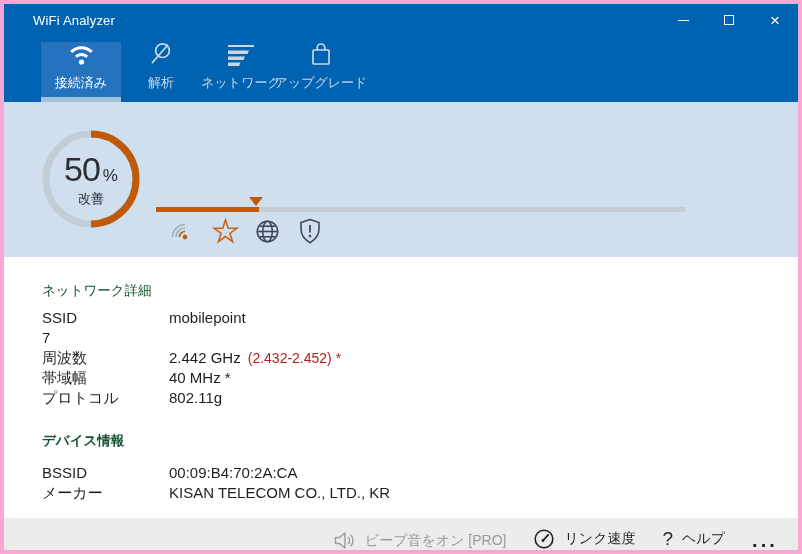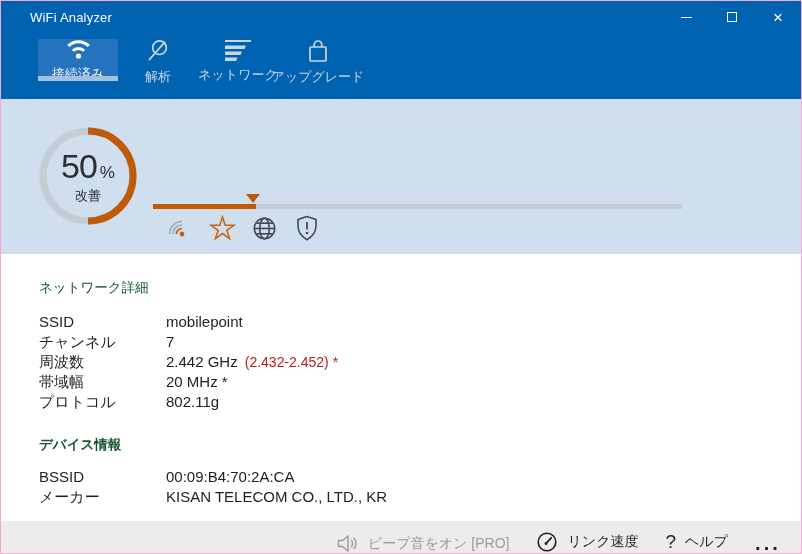--- a/index.html
+++ b/index.html
@@ -1,32 +1,32 @@
 <!DOCTYPE html>
 <html><head>
 <meta charset="utf-8">
 <style>
   * { margin:0; padding:0; box-sizing:border-box; }
   html,body { background:#888; }
   .window {
     position:relative; width:802px; height:554px; background:#ffffff;
     font-family:"Liberation Sans","DejaVu Sans",sans-serif;
-    border:1px solid #f9a8d4; overflow:hidden;
+    border:4px solid #f9a8d4; overflow:hidden;
   }
   
   .titlebar { height:32px; background:#0063B1; display:flex; align-items:center; }
   .title { color:#ffffff; font-size:13px; padding-left:29px; letter-spacing:.2px; }
   .win-controls { margin-left:auto; display:flex; height:32px; }
   .win-btn { width:46px; height:32px; display:flex; align-items:center; justify-content:center; color:#fff; cursor:default; }
   .glyph-min { width:11px; height:1px; background:#fff; display:block; }
   .glyph-max { width:10px; height:10px; border:1px solid #fff; display:block; }
   .glyph-close { font-size:17px; line-height:1; font-weight:300; }
   
   .navbar { height:66px; background:#0063B1; display:flex; padding-left:37px; }
-  .tab { width:80px; height:42px; margin-top:6px; position:relative;
+  .tab { width:80px; height:60px; margin-top:6px; position:relative;
          display:flex; flex-direction:column; align-items:center; justify-content:space-between;
          padding-bottom:10px; color:#C9D7E5; }
   .tab .tab-icon { margin-bottom:5px; height:24px; display:flex; align-items:flex-end; }
   .tab .tab-label { font-size:13px; white-space:nowrap; }
   .tab.selected { background:#2573BE; color:#ffffff; }
   .active-strip { position:absolute; bottom:0; left:0; right:0; height:5px; background:#A4C0DA; }
   
   .hero { position:relative; height:155px; background:#CFDFEE; }
   .ring-wrap { position:absolute; left:38px; top:28px; width:98px; height:98px;text-align:right; }
   .ring-text { position:absolute; inset:0; display:flex; flex-direction:column; align-items:center; justify-content:center; }
@@ -40,21 +40,21 @@
   .meter-track { position:absolute; left:152px; top:105px; width:529px; height:5px; background:#C3CDD6; }
   .meter-fill { height:5px; width:103px; background:#BE5A0A; }
   .meter-marker { position:absolute; left:245px; top:95px; width:0; height:0;
                   border-left:7px solid transparent; border-right:7px solid transparent;
                   border-top:9px solid #BE5A0A; }
   .hero-icons { position:absolute; left:166px; top:115px; display:flex; gap:15px; align-items:center; }
   .hero-icons .hicon { width:27px; height:28px; display:flex; align-items:center; justify-content:center; }
   
   .content { padding:27px 0 0 38px; }
   .section-title { font-size:13.5px; font-weight:400; color:#14532d; line-height:14px; }
-  .rows { margin-top:17px; }
+  .rows { margin-top:10px; }
   .row { display:flex; font-size:15px; line-height:20px; color:#1f1f1f; }
   .row .label { width:127px; flex:none; }
   .row .value { white-space:nowrap; }
   .row .note { font-size:14px; color:#b91c1c; margin-left:7px; align-self:center; }
   .section2 { margin-top:26px;font-weight:bold; }
   .rows2 { margin-top:15px; }
   
   .bottombar { position:absolute; left:0; right:0; bottom:0; height:32px; background:#ECECEC;
                display:flex; align-items:flex-end; justify-content:flex-end; gap:27px;
                padding-right:20px; font-size:14px; }
@@ -186,31 +186,30 @@
 
   <div class="content">
 
     <div class="section-title">ネットワーク詳細</div>
     <div class="rows">
       <div class="row">
         <span class="label">SSID</span>
         <span class="value">mobilepoint</span>
       </div>
       <div class="row">
-        <span class="label">チャンネル</span>
         <span class="value">7</span>
       </div>
       <div class="row">
         <span class="label">周波数</span>
         <span class="value">2.442 GHz</span>
         <span class="note">(2.432-2.452) *</span>
       </div>
       <div class="row">
         <span class="label">帯域幅</span>
-        <span class="value">20 MHz *</span>
+        <span class="value">40 MHz *</span>
       </div>
       <div class="row">
         <span class="label">プロトコル</span>
         <span class="value">802.11g</span>
       </div>
     </div>
 
     <div class="section-title section2">デバイス情報</div>
     <div class="rows rows2">
       <div class="row">

